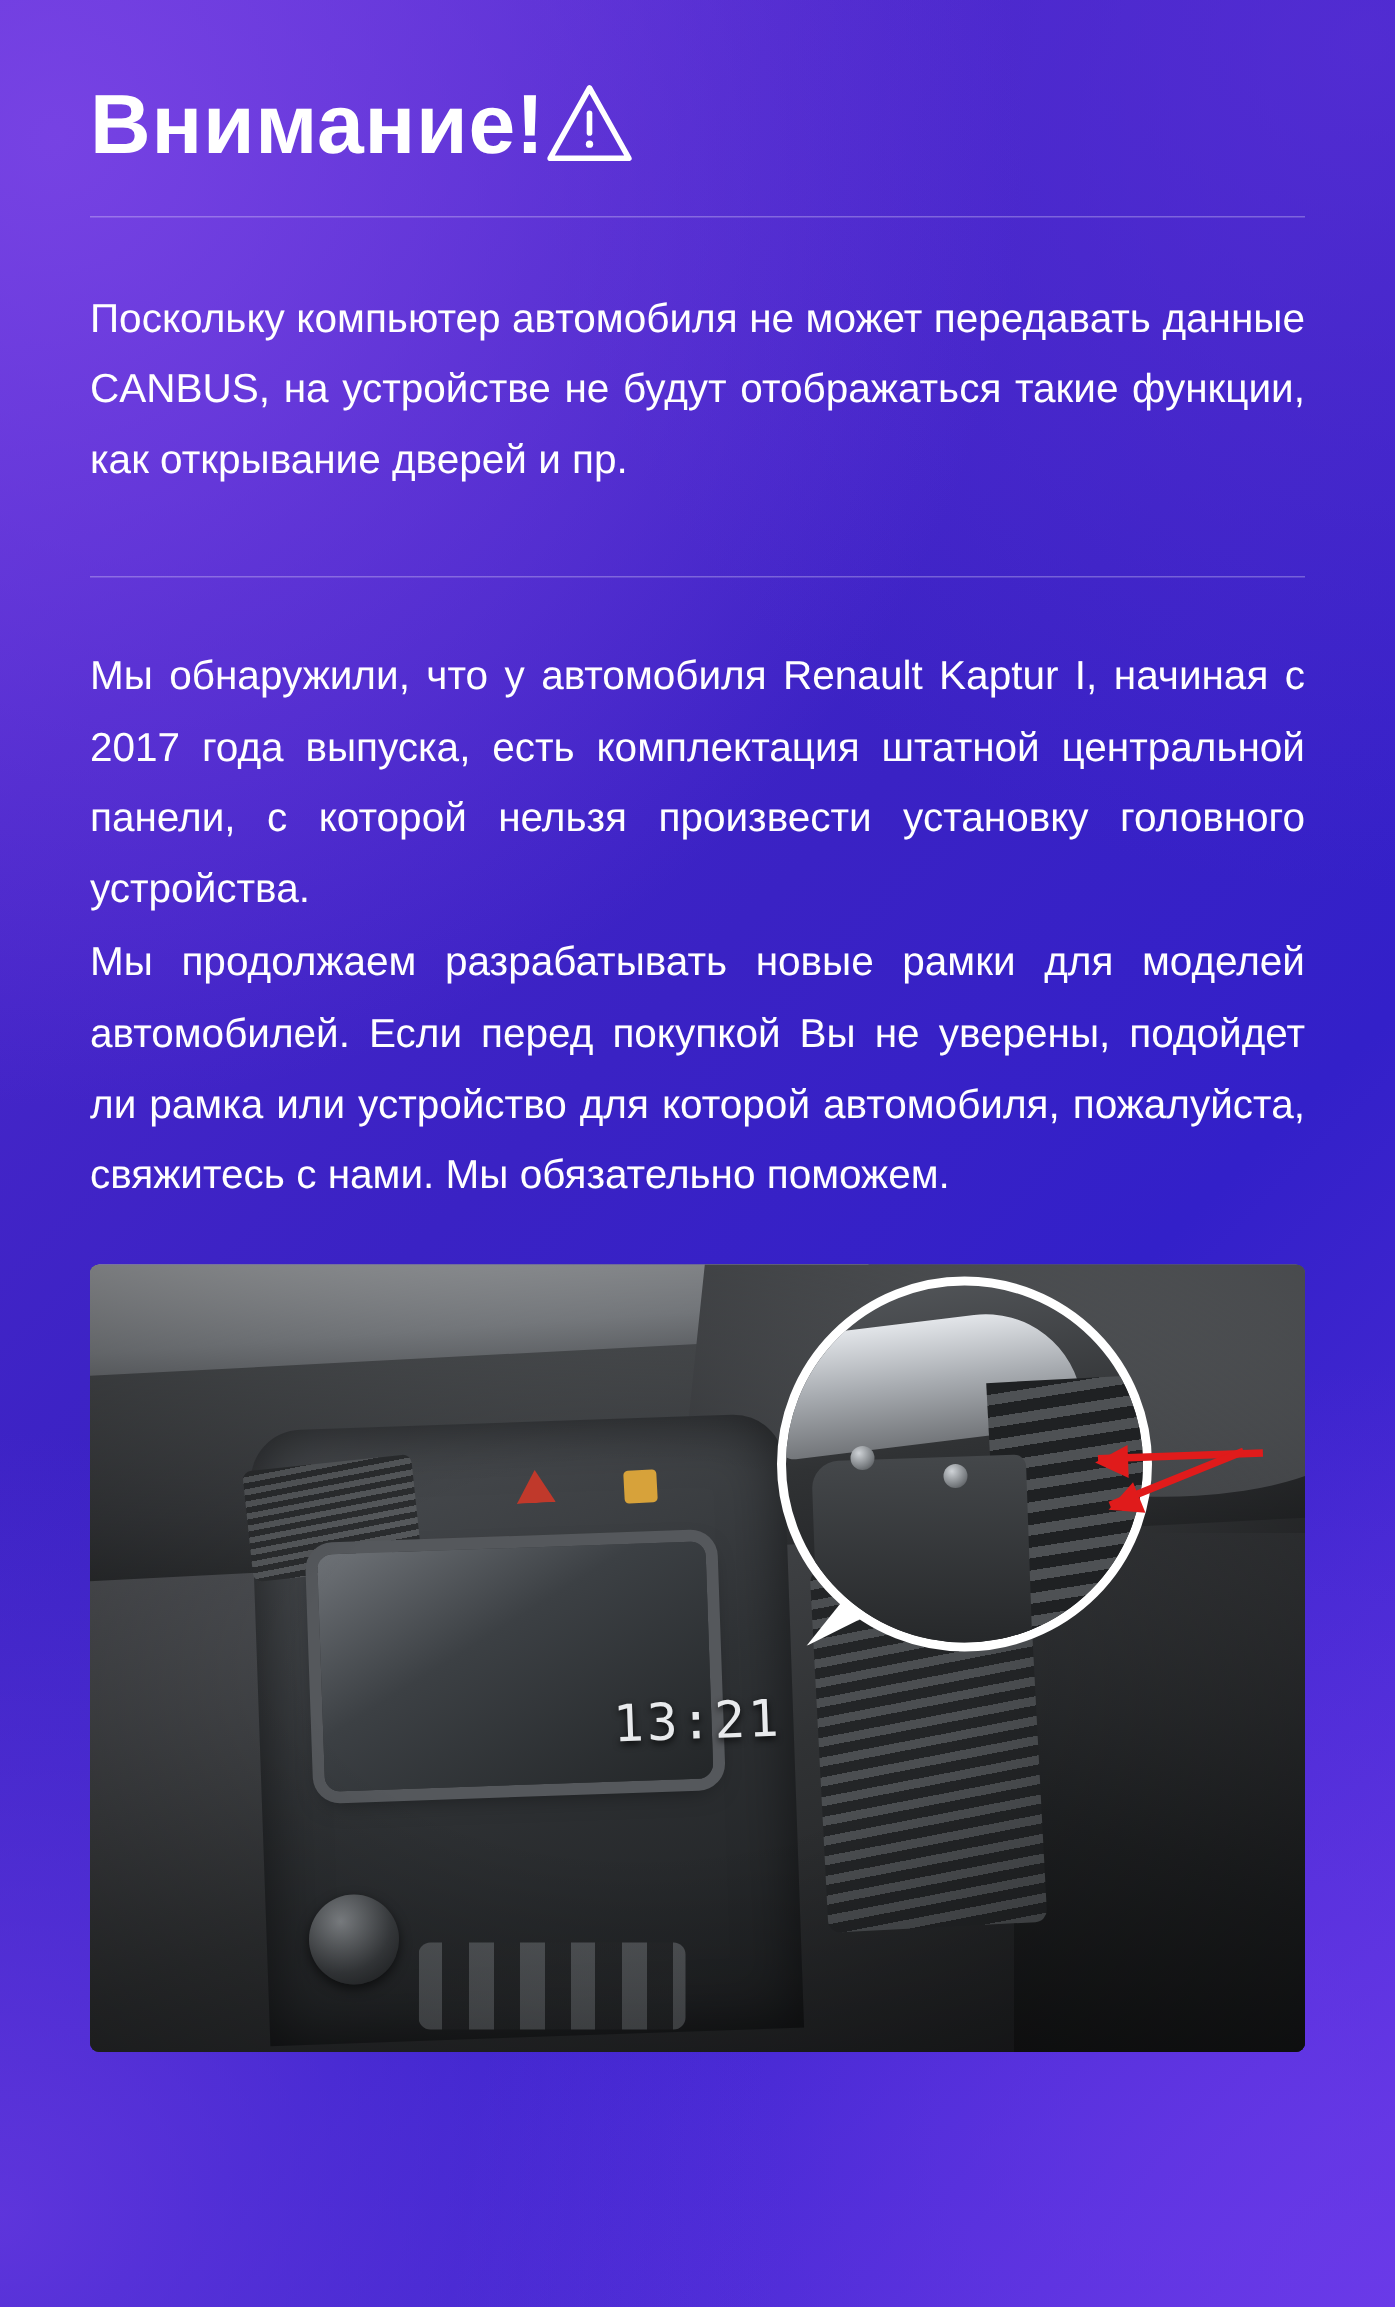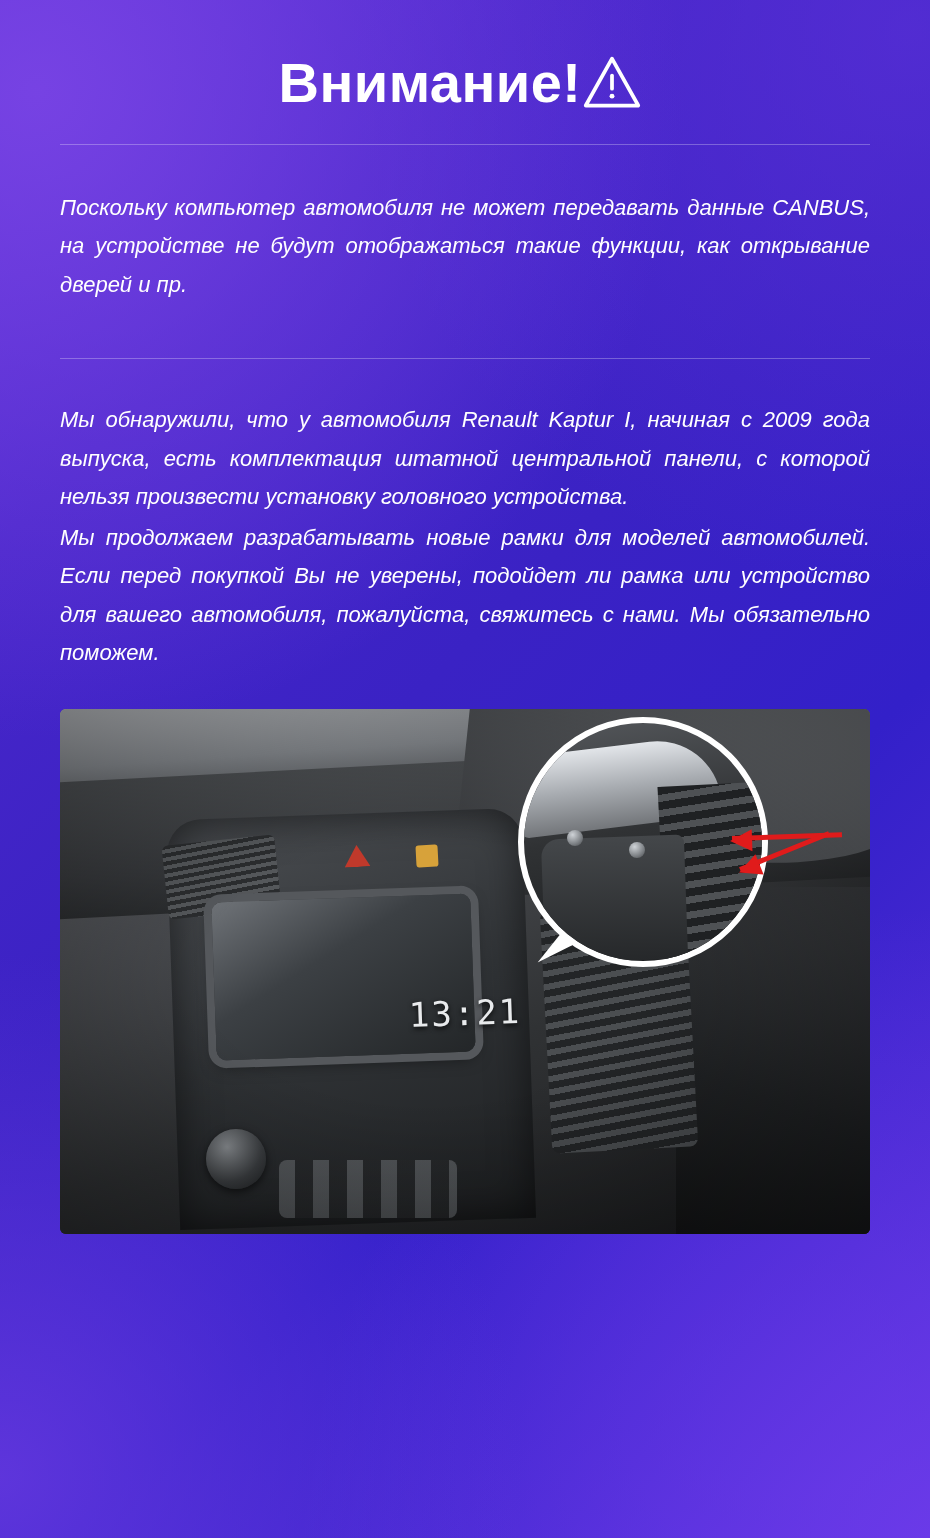--- a/index.html
+++ b/index.html
@@ -30,21 +30,21 @@
   }
   .content {
     position: relative;
     padding: 0 60px;
   }
 
   
   .header {
     display: flex;
     align-items: center;
-    justify-content: center;
+    justify-content: flex-start;
     padding-top: 52px;
     padding-bottom: 12px;
   }
   .title {
     color: #ffffff;
     font-size: 56px;
     font-weight: bold;
     letter-spacing: 0.5px;
     line-height: 1.1;
     margin: 0;
@@ -61,26 +61,25 @@
     background: rgba(255, 255, 255, 0.28);
     margin: 18px 0 0 0;
   }
 
   
   .block {
     padding: 44px 0 36px 0;
   }
   .block p {
     color: #ffffff;
-    font-size: 22px;
+    font-size: 27px;
     line-height: 1.75;
     margin: 0;
     text-align: justify;
     text-justify: inter-word;
-    font-style: italic;
   }
   .block p + p {
     margin-top: 2px;
   }
   .block-2 {
     padding: 42px 0 24px 0;
   }
 
   
   .photo-wrap {
@@ -305,22 +304,22 @@
 
     <div class="divider"></div>
 
     <div class="block block-1">
       <p>Поскольку компьютер автомобиля не может передавать данные CANBUS, на устройстве не будут отображаться такие функции, как открывание дверей и пр.</p>
     </div>
 
     <div class="divider"></div>
 
     <div class="block block-2">
-      <p>Мы обнаружили, что у автомобиля Renault Kaptur I, начиная с 2009 года выпуска, есть комплектация штатной центральной панели, с которой нельзя произвести установку головного устройства.</p>
-      <p>Мы продолжаем разрабатывать новые рамки для моделей автомобилей. Если перед покупкой Вы не уверены, подойдет ли рамка или устройство для вашего автомобиля, пожалуйста, свяжитесь с нами. Мы обязательно поможем.</p>
+      <p>Мы обнаружили, что у автомобиля Renault Kaptur I, начиная с 2017 года выпуска, есть комплектация штатной центральной панели, с которой нельзя произвести установку головного устройства.</p>
+      <p>Мы продолжаем разрабатывать новые рамки для моделей автомобилей. Если перед покупкой Вы не уверены, подойдет ли рамка или устройство для которой автомобиля, пожалуйста, свяжитесь с нами. Мы обязательно поможем.</p>
     </div>
 
     <div class="photo-wrap">
       <div class="photo">
         <div class="ph-sky"></div>
         <div class="ph-windshield"></div>
         <div class="ph-dash-top"></div>
         <div class="ph-hood"></div>
         <div class="ph-dark-right"></div>
         <div class="ph-center-stack"></div>

